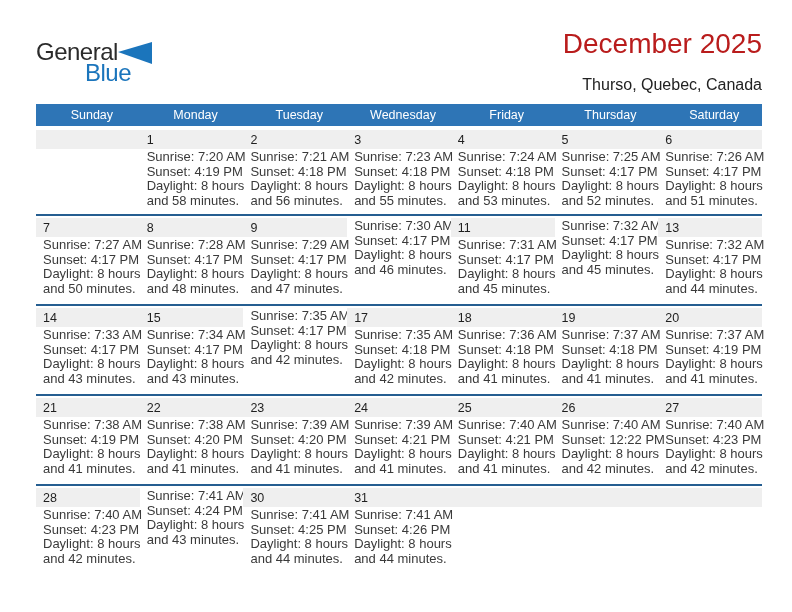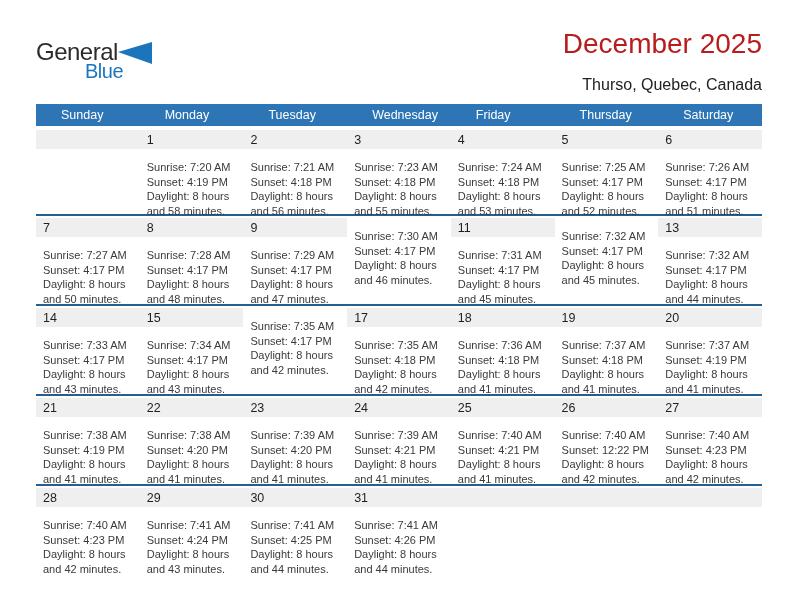--- a/index.html
+++ b/index.html
@@ -20,57 +20,57 @@
   }
   
   .logo{position:absolute;left:36px;top:40px;width:120px;height:50px;}
   .logo-general{
     position:absolute;left:0;top:0;
     font-size:24px;letter-spacing:-0.5px;color:#2B2B2B;line-height:1;
   }
   .logo-tri{position:absolute;left:82px;top:2px;}
   .logo-blue{
     position:absolute;left:49px;top:21px;
-    font-size:20px;letter-spacing:-0.5px;color:var(--logo-blue);line-height:1;
+    font-size:24px;letter-spacing:-0.5px;color:var(--logo-blue);line-height:1;
   }
   .month-title{
     position:absolute;right:30px;top:28px;
     font-size:28px;color:#b91c1c;white-space:nowrap;
   }
   .location-subtitle{
     position:absolute;right:30px;top:76px;
     font-size:16px;color:#222222;white-space:nowrap;
   }
   
   .calendar{position:absolute;left:36px;top:104px;width:726px;}
   .weekday-row{
     display:grid;grid-template-columns:repeat(7,1fr);
     background:var(--header-blue);height:22px;
   }
   .weekday-row .wd{
-    color:#FFFFFF;font-size:12.5px;line-height:22px;padding-left:25px;
-    white-space:nowrap;overflow:hidden;
+    color:#FFFFFF;font-size:12.5px;line-height:22px;padding-left:8px;
+    white-space:nowrap;overflow:hidden;text-align:center;
   }
   .weeks{margin-top:4px;}
   .week{
     display:grid;grid-template-columns:repeat(7,1fr);
     border-top:2px solid var(--line-blue);
     padding-top:2px;
     height:90px;
   }
   .week.first{border-top:none;padding-top:0;height:84px;}
   .cell{min-width:0;}
   .daynum{
     height:19px;background:var(--band-gray);
     font-size:12.5px;color:var(--ink);
     padding:2px 0 0 7px;line-height:16px;
   }
   .info{
     padding:1px 2px 0 7px;
-    font-size:11px;line-height:14.6px;color:var(--info-ink);margin-top:10px;
+    font-size:13px;line-height:14.6px;color:var(--info-ink);
   }
   .info div{white-space:nowrap;}
 </style>
 </head>
 <body>
 
 <div class="logo">
   <span class="logo-general">General</span>
   <span class="logo-tri">
     <svg width="36" height="24" viewBox="0 0 36 24">
@@ -350,21 +350,20 @@
         <div class="cell">
           <div class="daynum">28</div>
           <div class="info">
             <div>Sunrise: 7:40 AM</div>
             <div>Sunset: 4:23 PM</div>
             <div>Daylight: 8 hours</div>
             <div>and 42 minutes.</div>
           </div>
         </div>
         <div class="cell">
-          <div class="daynum">29</div>
           <div class="info">
             <div>Sunrise: 7:41 AM</div>
             <div>Sunset: 4:24 PM</div>
             <div>Daylight: 8 hours</div>
             <div>and 43 minutes.</div>
           </div>
         </div>
         <div class="cell">
           <div class="daynum">30</div>
           <div class="info">

